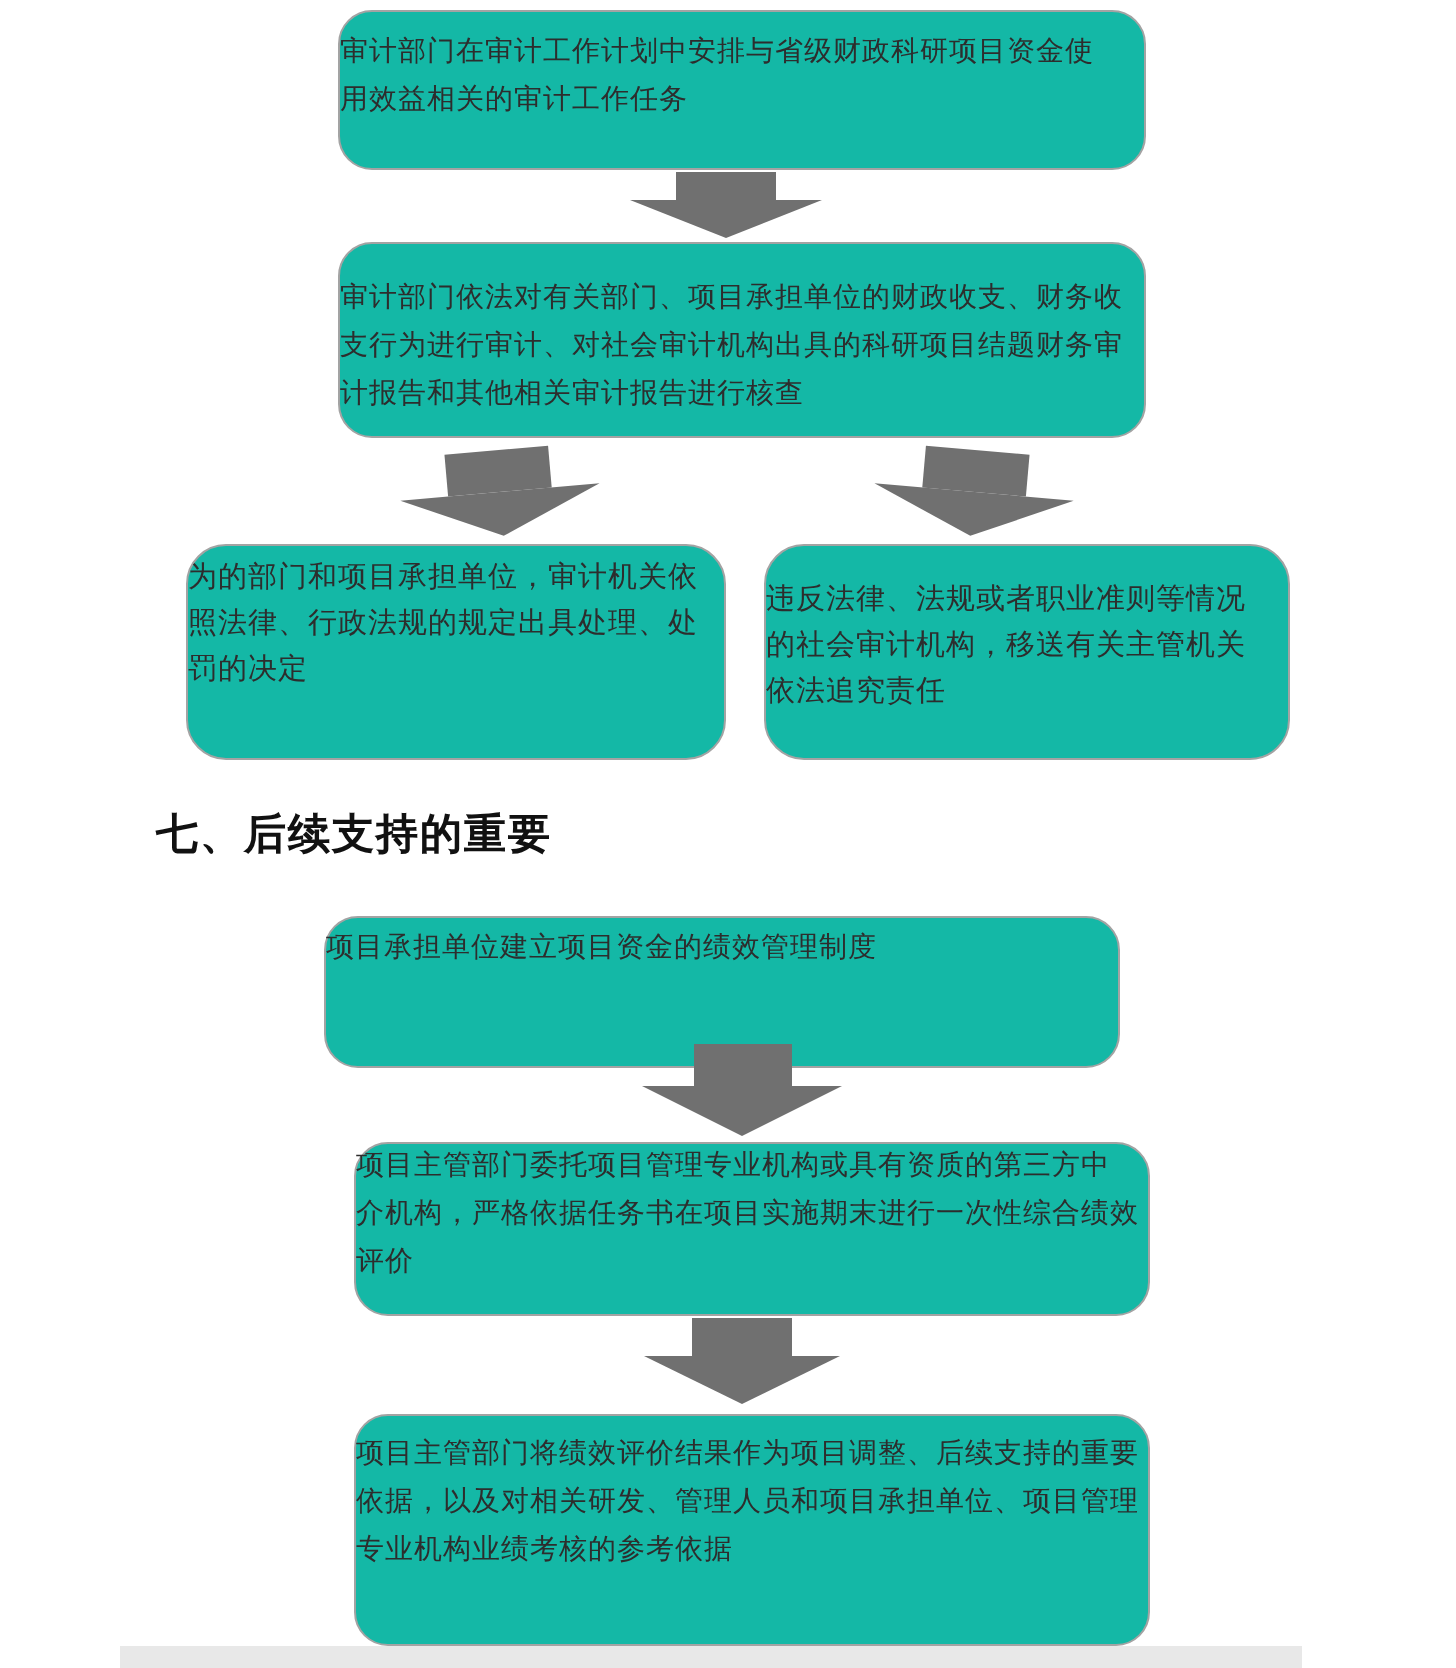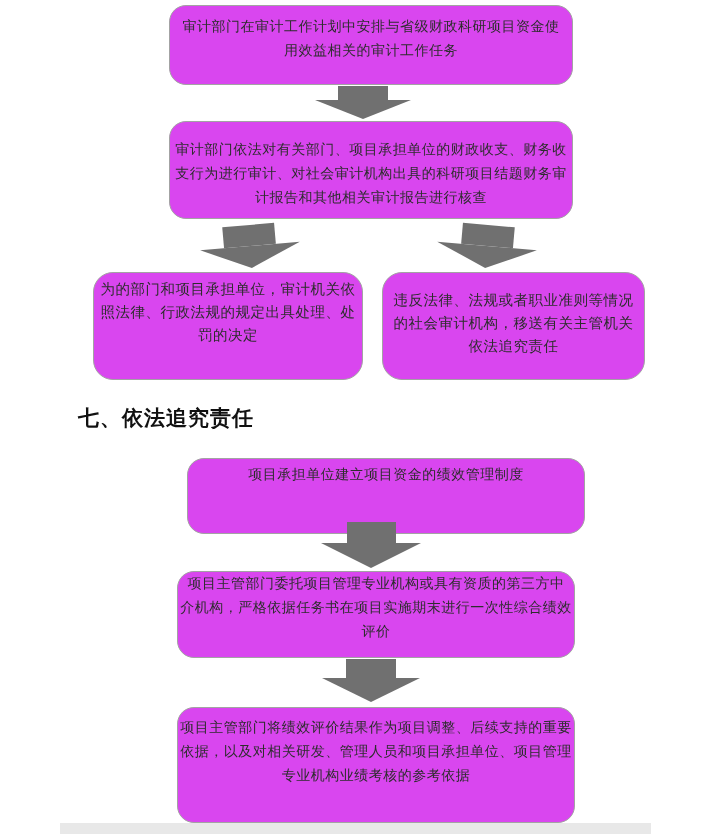--- a/index.html
+++ b/index.html
@@ -13,26 +13,26 @@
     position: relative;
     width: 728px; height: 834px;
     background: var(--page-bg, #ffffff);
   }
   
   .fbox {
     position: absolute;
     box-sizing: border-box;
     border: 1px solid var(--box-border, #a3a3a3);
     border-radius: 17px;
-    text-align: center;
+    text-align: left;
     color: var(--text, #2d2d2d);
     font-size: 14px;
     line-height: 24px;
     letter-spacing: 0.5px;
-    background: #d946ef;
+    background: #14b8a6;
   }
   .fbox .ln { display: block; }
   .narrow { font-size: 14.5px; line-height: 23px; }
   
   .arrow {
     position: absolute;
     display: flex;
     flex-direction: column;
     align-items: center;
   }
@@ -98,23 +98,23 @@
     <span class="ln">照法律、行政法规的规定出具处理、处</span>
     <span class="ln">罚的决定</span>
   </div>
 
   <div class="fbox narrow" style="left:382px; top:272px; width:263px; height:108px; padding-top:16px; border-radius:20px;">
     <span class="ln">违反法律、法规或者职业准则等情况</span>
     <span class="ln">的社会审计机构，移送有关主管机关</span>
     <span class="ln">依法追究责任</span>
   </div>
 
-  <div class="heading" style="left:78px; top:404px;">七、依法追究责任</div>
+  <div class="heading" style="left:78px; top:404px;">七、后续支持的重要</div>
 
-  <div class="fbox" style="left:187px; top:458px; width:398px; height:76px; padding-top:4px;">
+  <div class="fbox" style="left:162px; top:458px; width:398px; height:76px; padding-top:4px;">
     <span class="ln">项目承担单位建立项目资金的绩效管理制度</span>
   </div>
 
   <div class="arrow" style="left:321px; top:522px; --sw:49px; --sh:21px; --hwh:50px; --hh:25px;">
     <div class="stem"></div>
     <div class="head"></div>
   </div>
 
   <div class="fbox" style="left:177px; top:571px; width:398px; height:87px; padding-top:0;">
     <span class="ln">项目主管部门委托项目管理专业机构或具有资质的第三方中</span>

